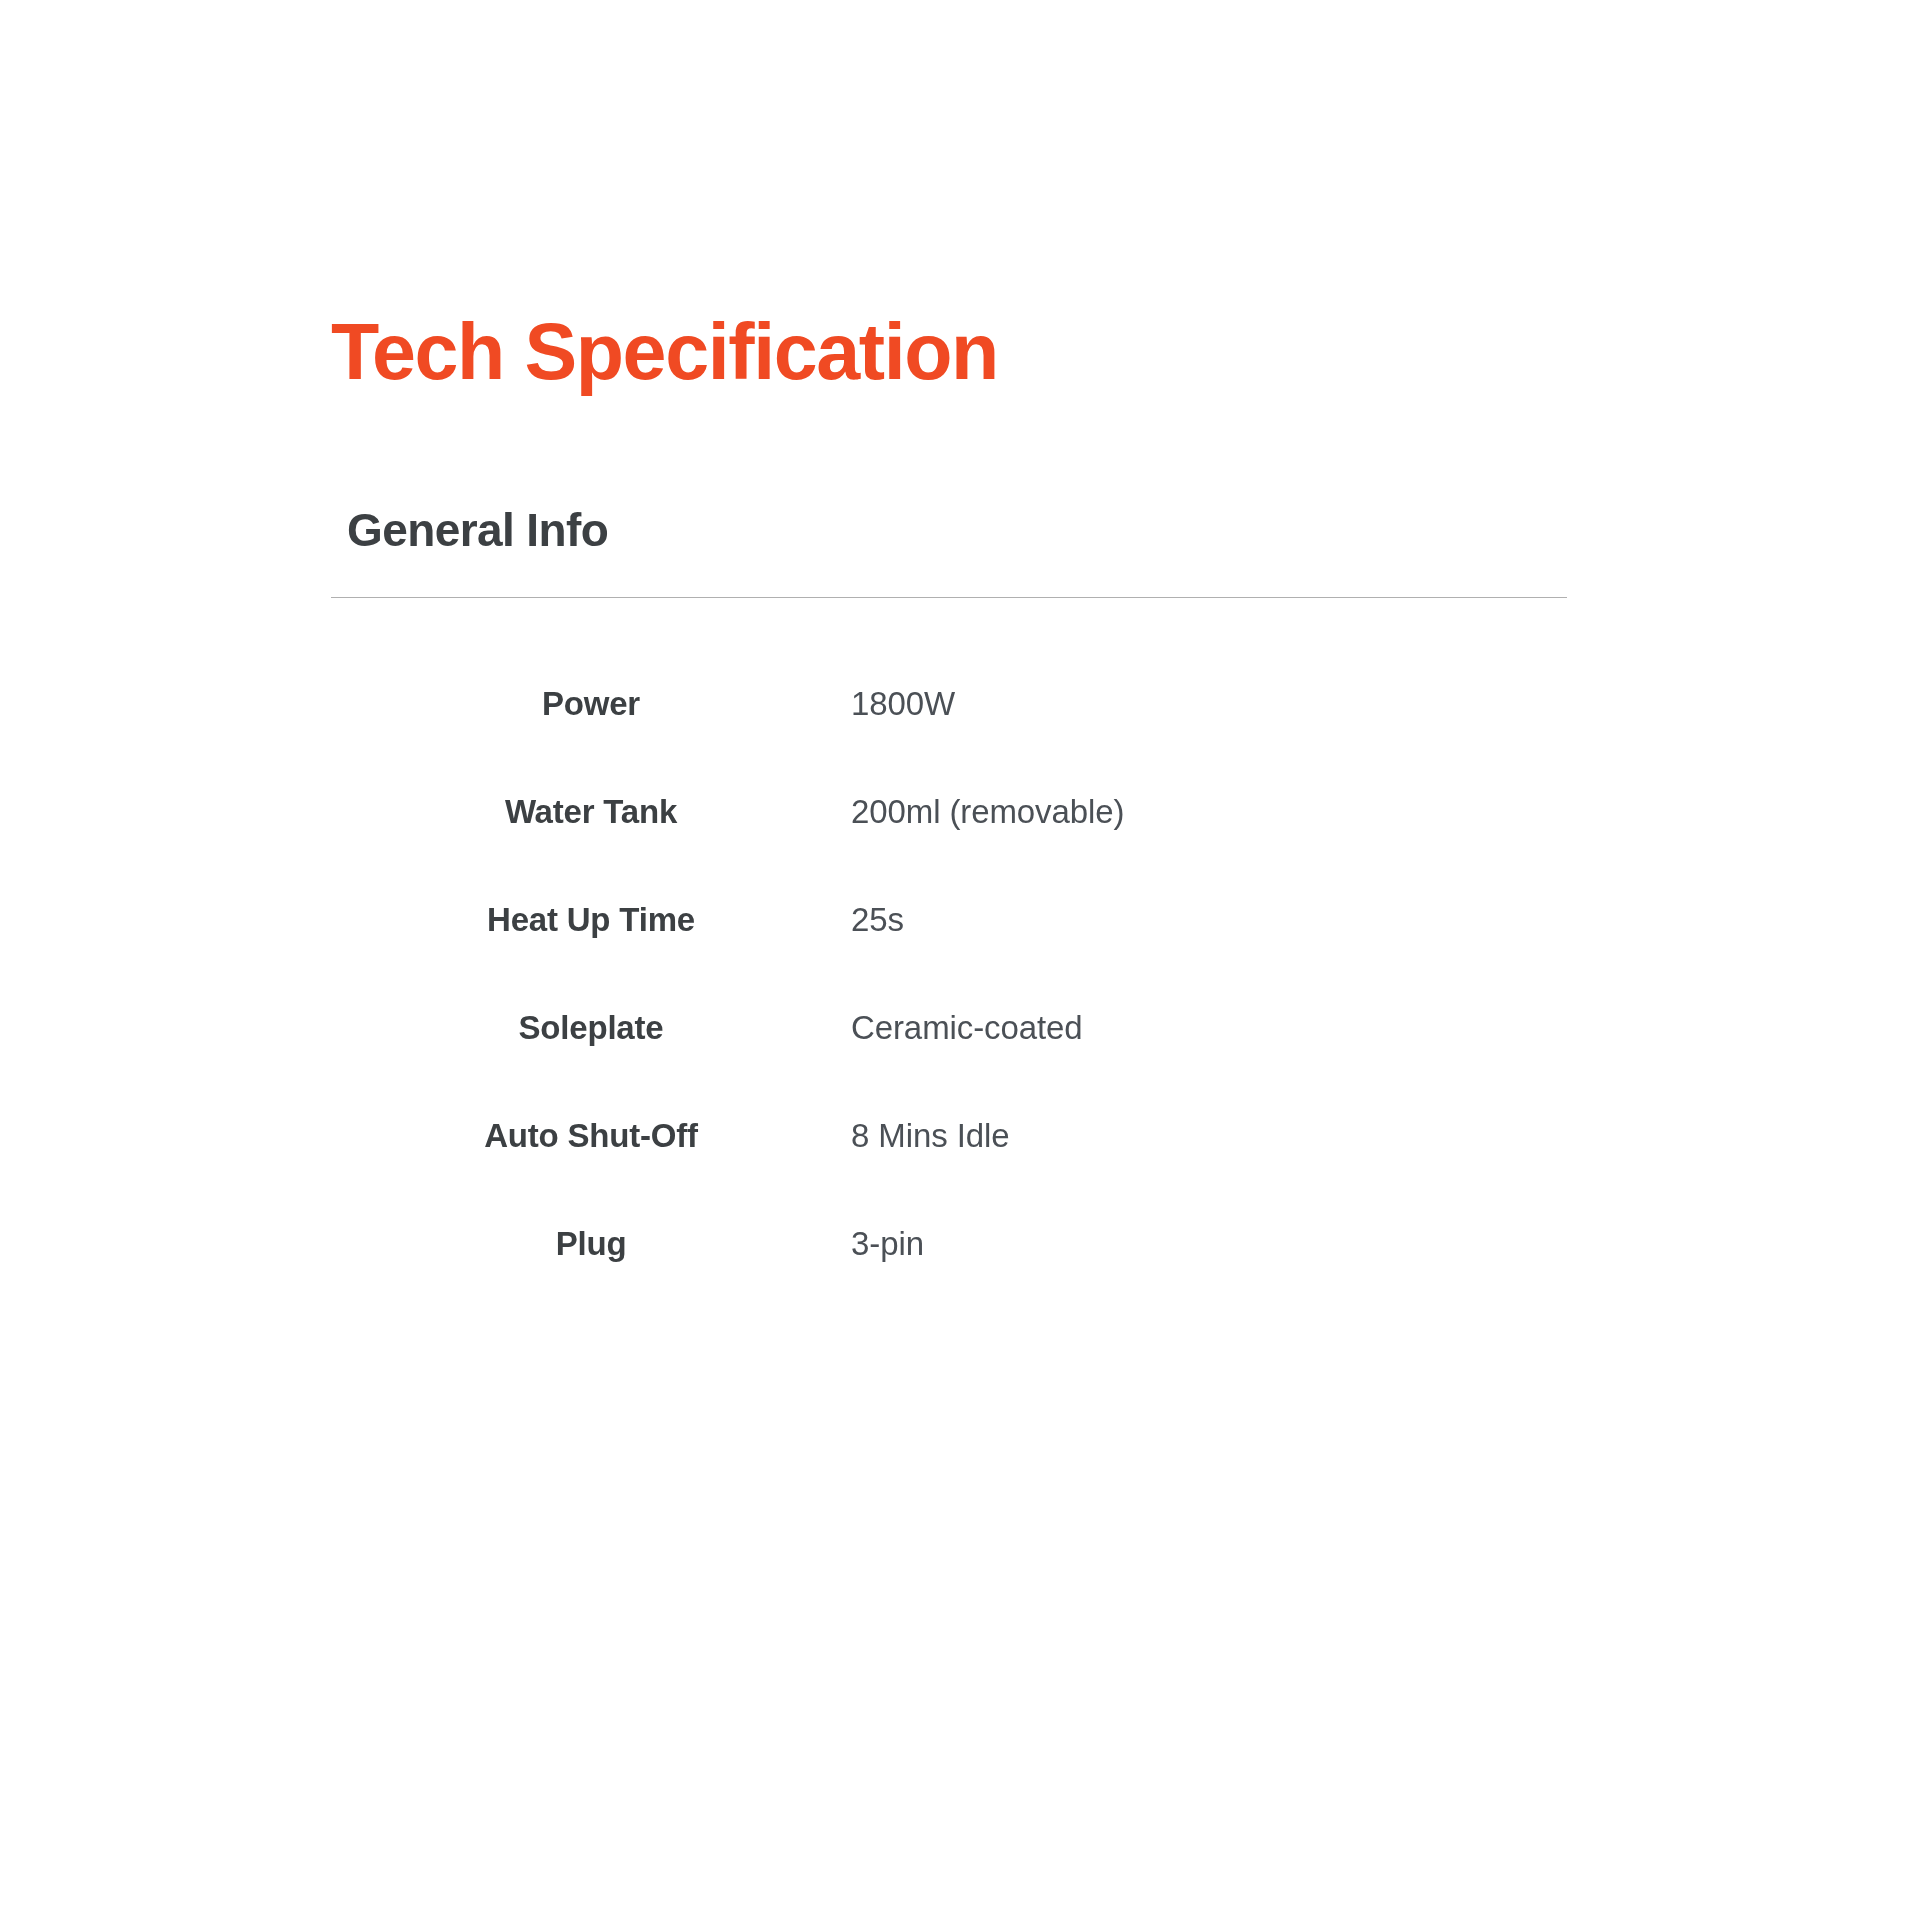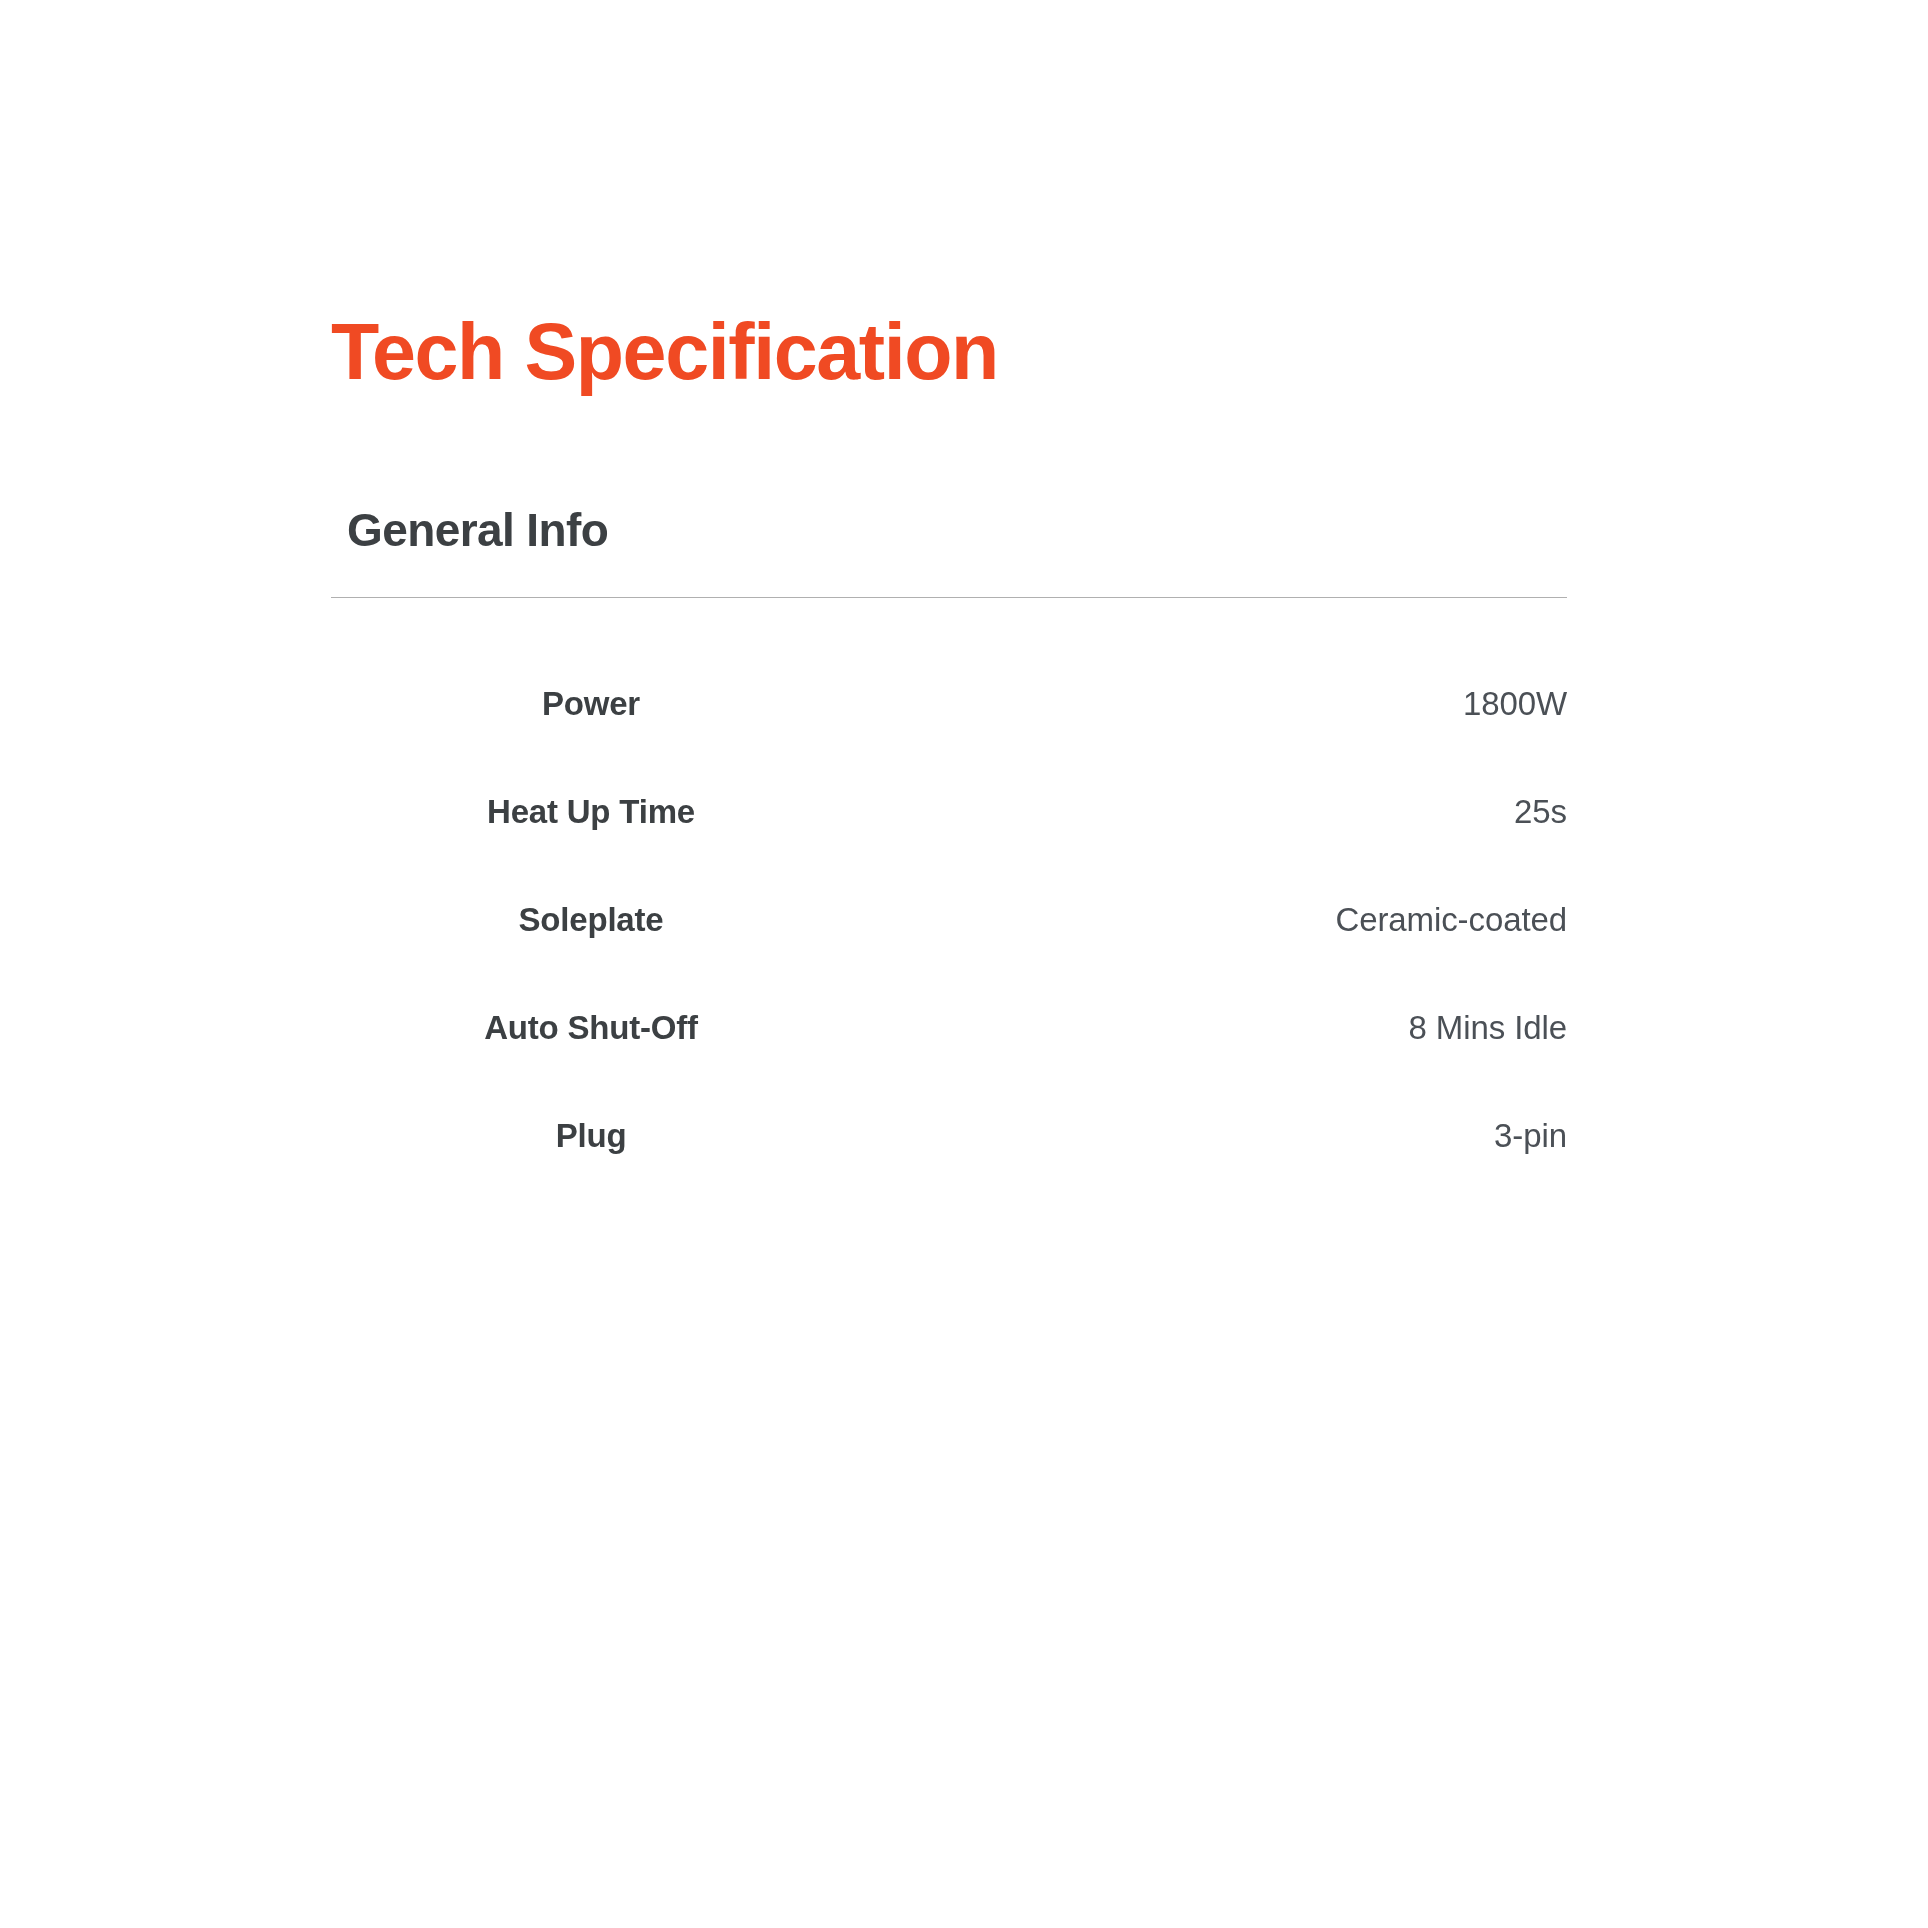--- a/index.html
+++ b/index.html
@@ -82,21 +82,21 @@
     white-space: nowrap;
   }
 
   .spec-value {
     font-size: 33px;
     font-weight: 400;
     color: #4B5056;
     letter-spacing: -0.1px;
     vertical-align: top;
     padding: 0;
-    text-align: right;
+    text-align: left;
     white-space: nowrap;
   }
 </style>
 </head>
 <body>
 
 <div class="page">
   <div class="content">
 
     <h1 class="page-title">Tech Specification</h1>
@@ -109,20 +109,24 @@
 
       <table class="spec-table">
         <tbody>
 
           <tr class="spec-row">
             <td class="spec-label">Power</td>
             <td class="spec-value">1800W</td>
           </tr>
 
 
+          <tr class="spec-row">
+            <td class="spec-label">Water Tank</td>
+            <td class="spec-value">200ml (removable)</td>
+          </tr>
 
           <tr class="spec-row">
             <td class="spec-label">Heat Up Time</td>
             <td class="spec-value">25s</td>
           </tr>
 
           <tr class="spec-row">
             <td class="spec-label">Soleplate</td>
             <td class="spec-value">Ceramic-coated</td>
           </tr>

